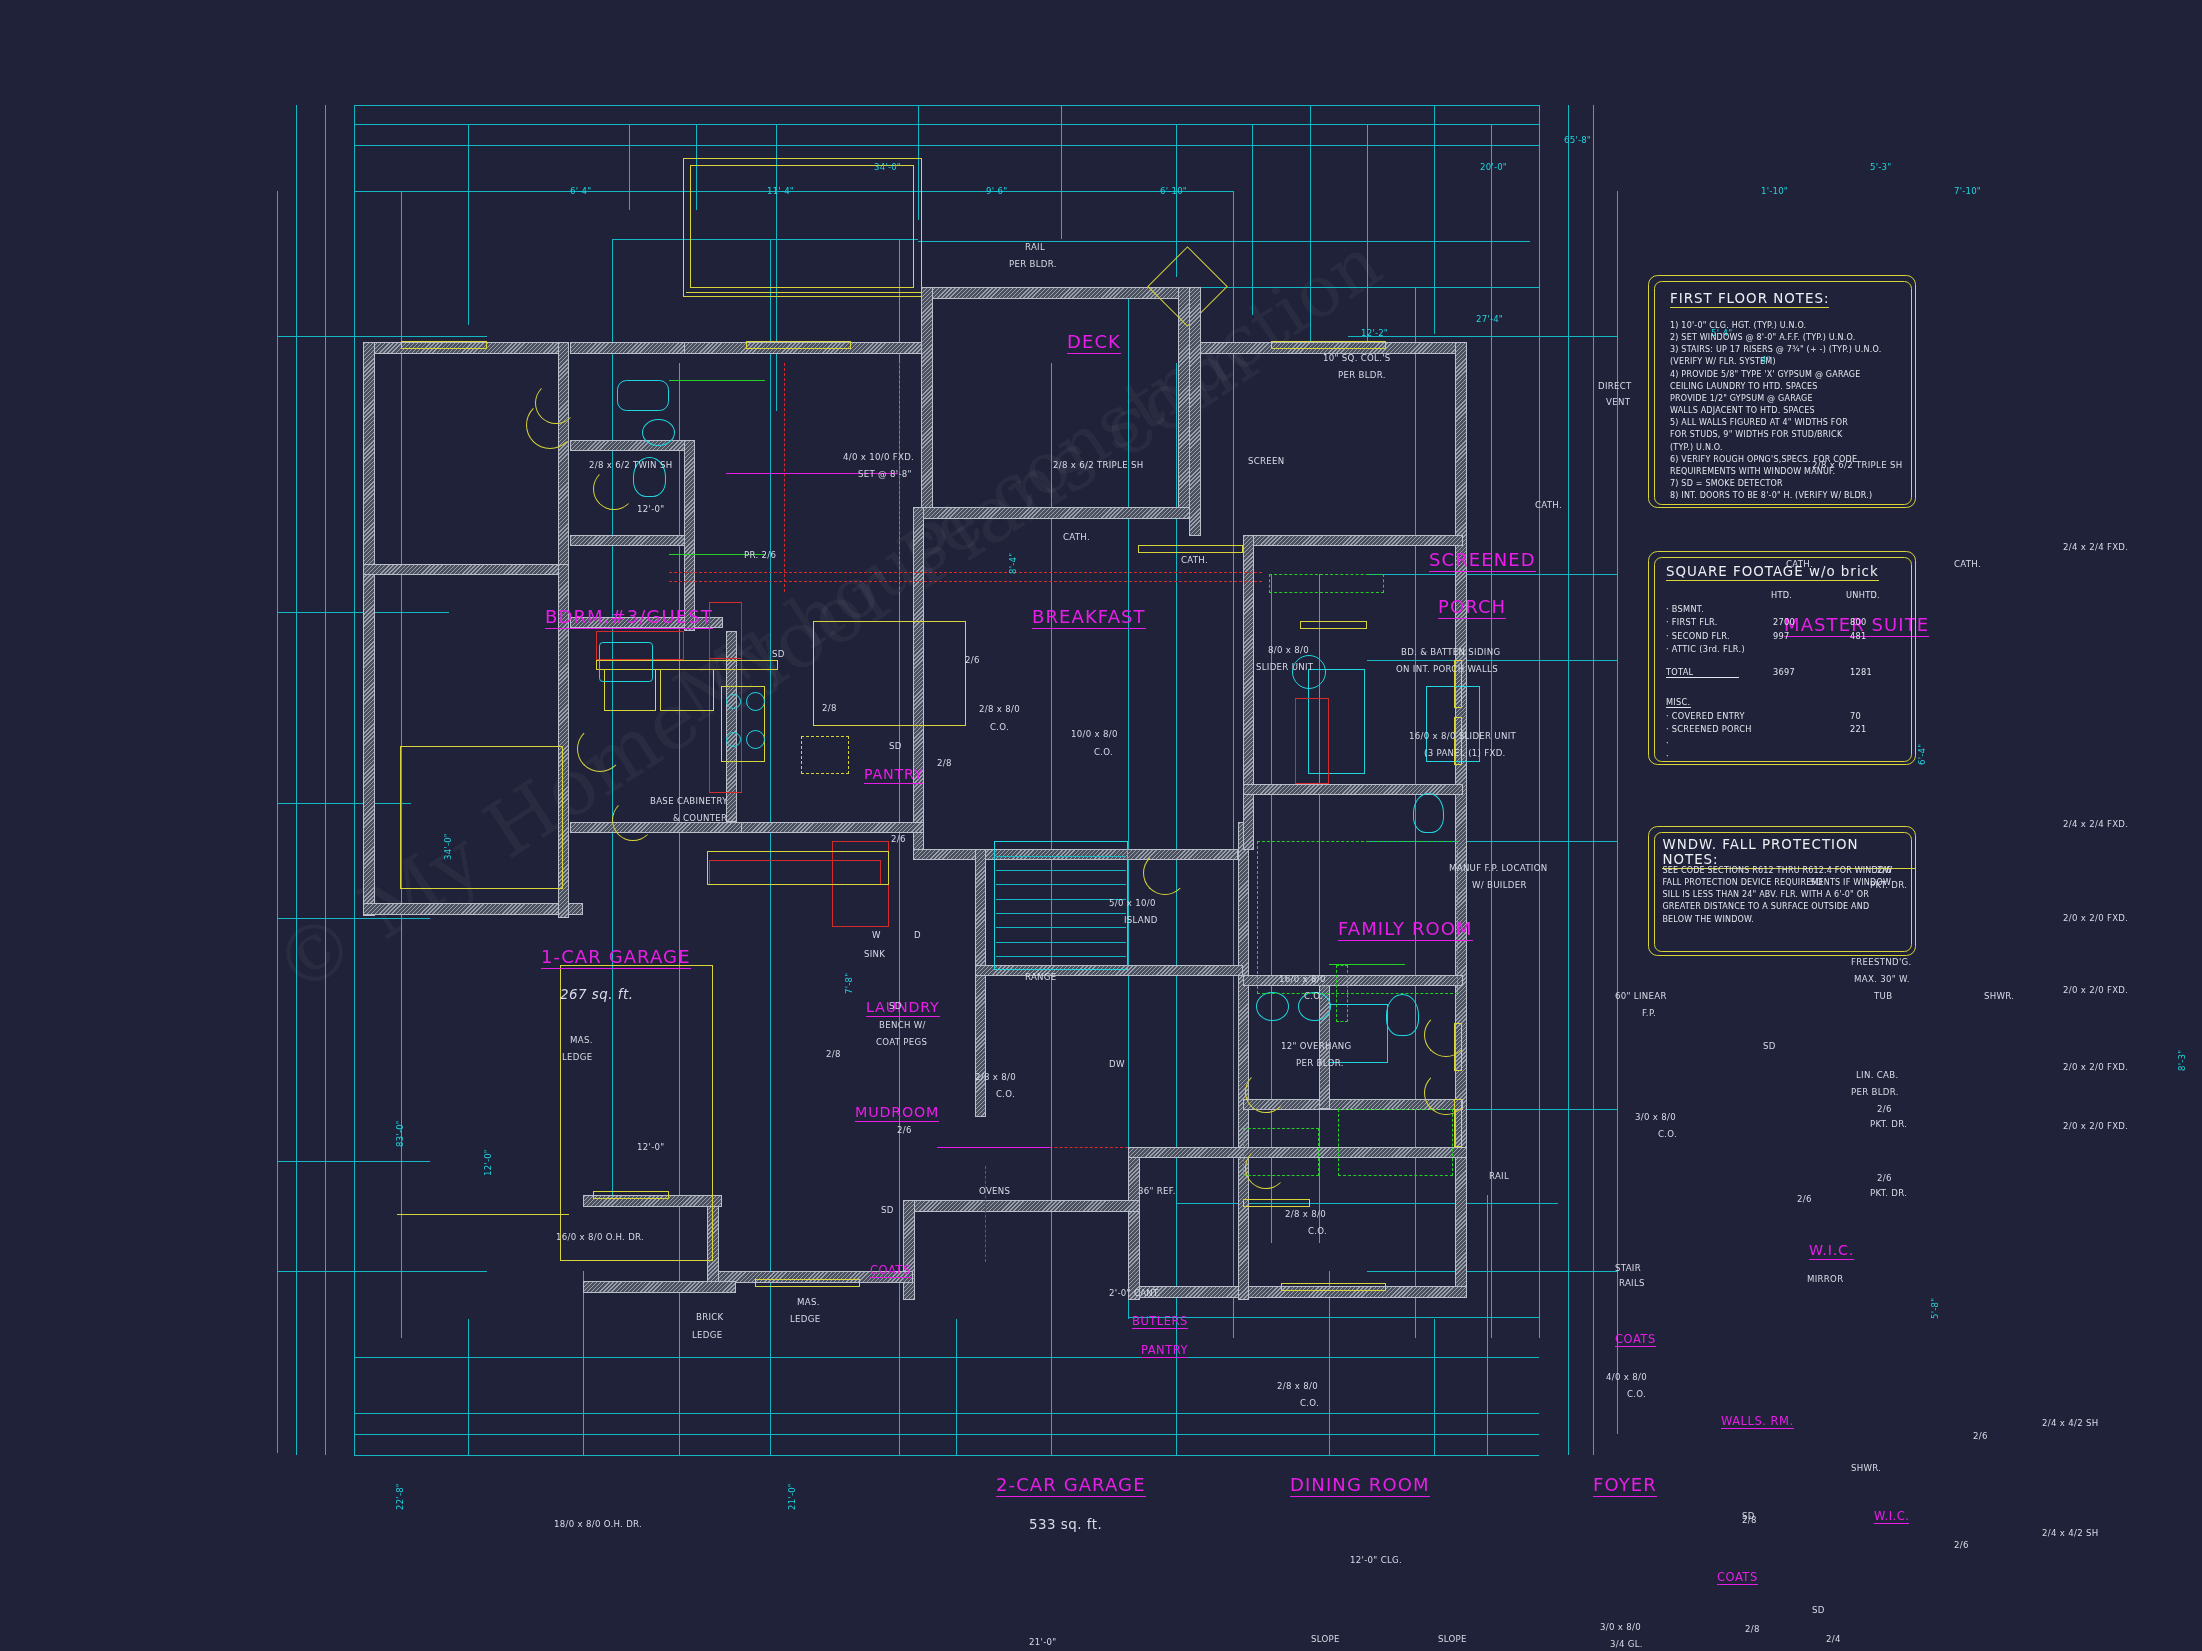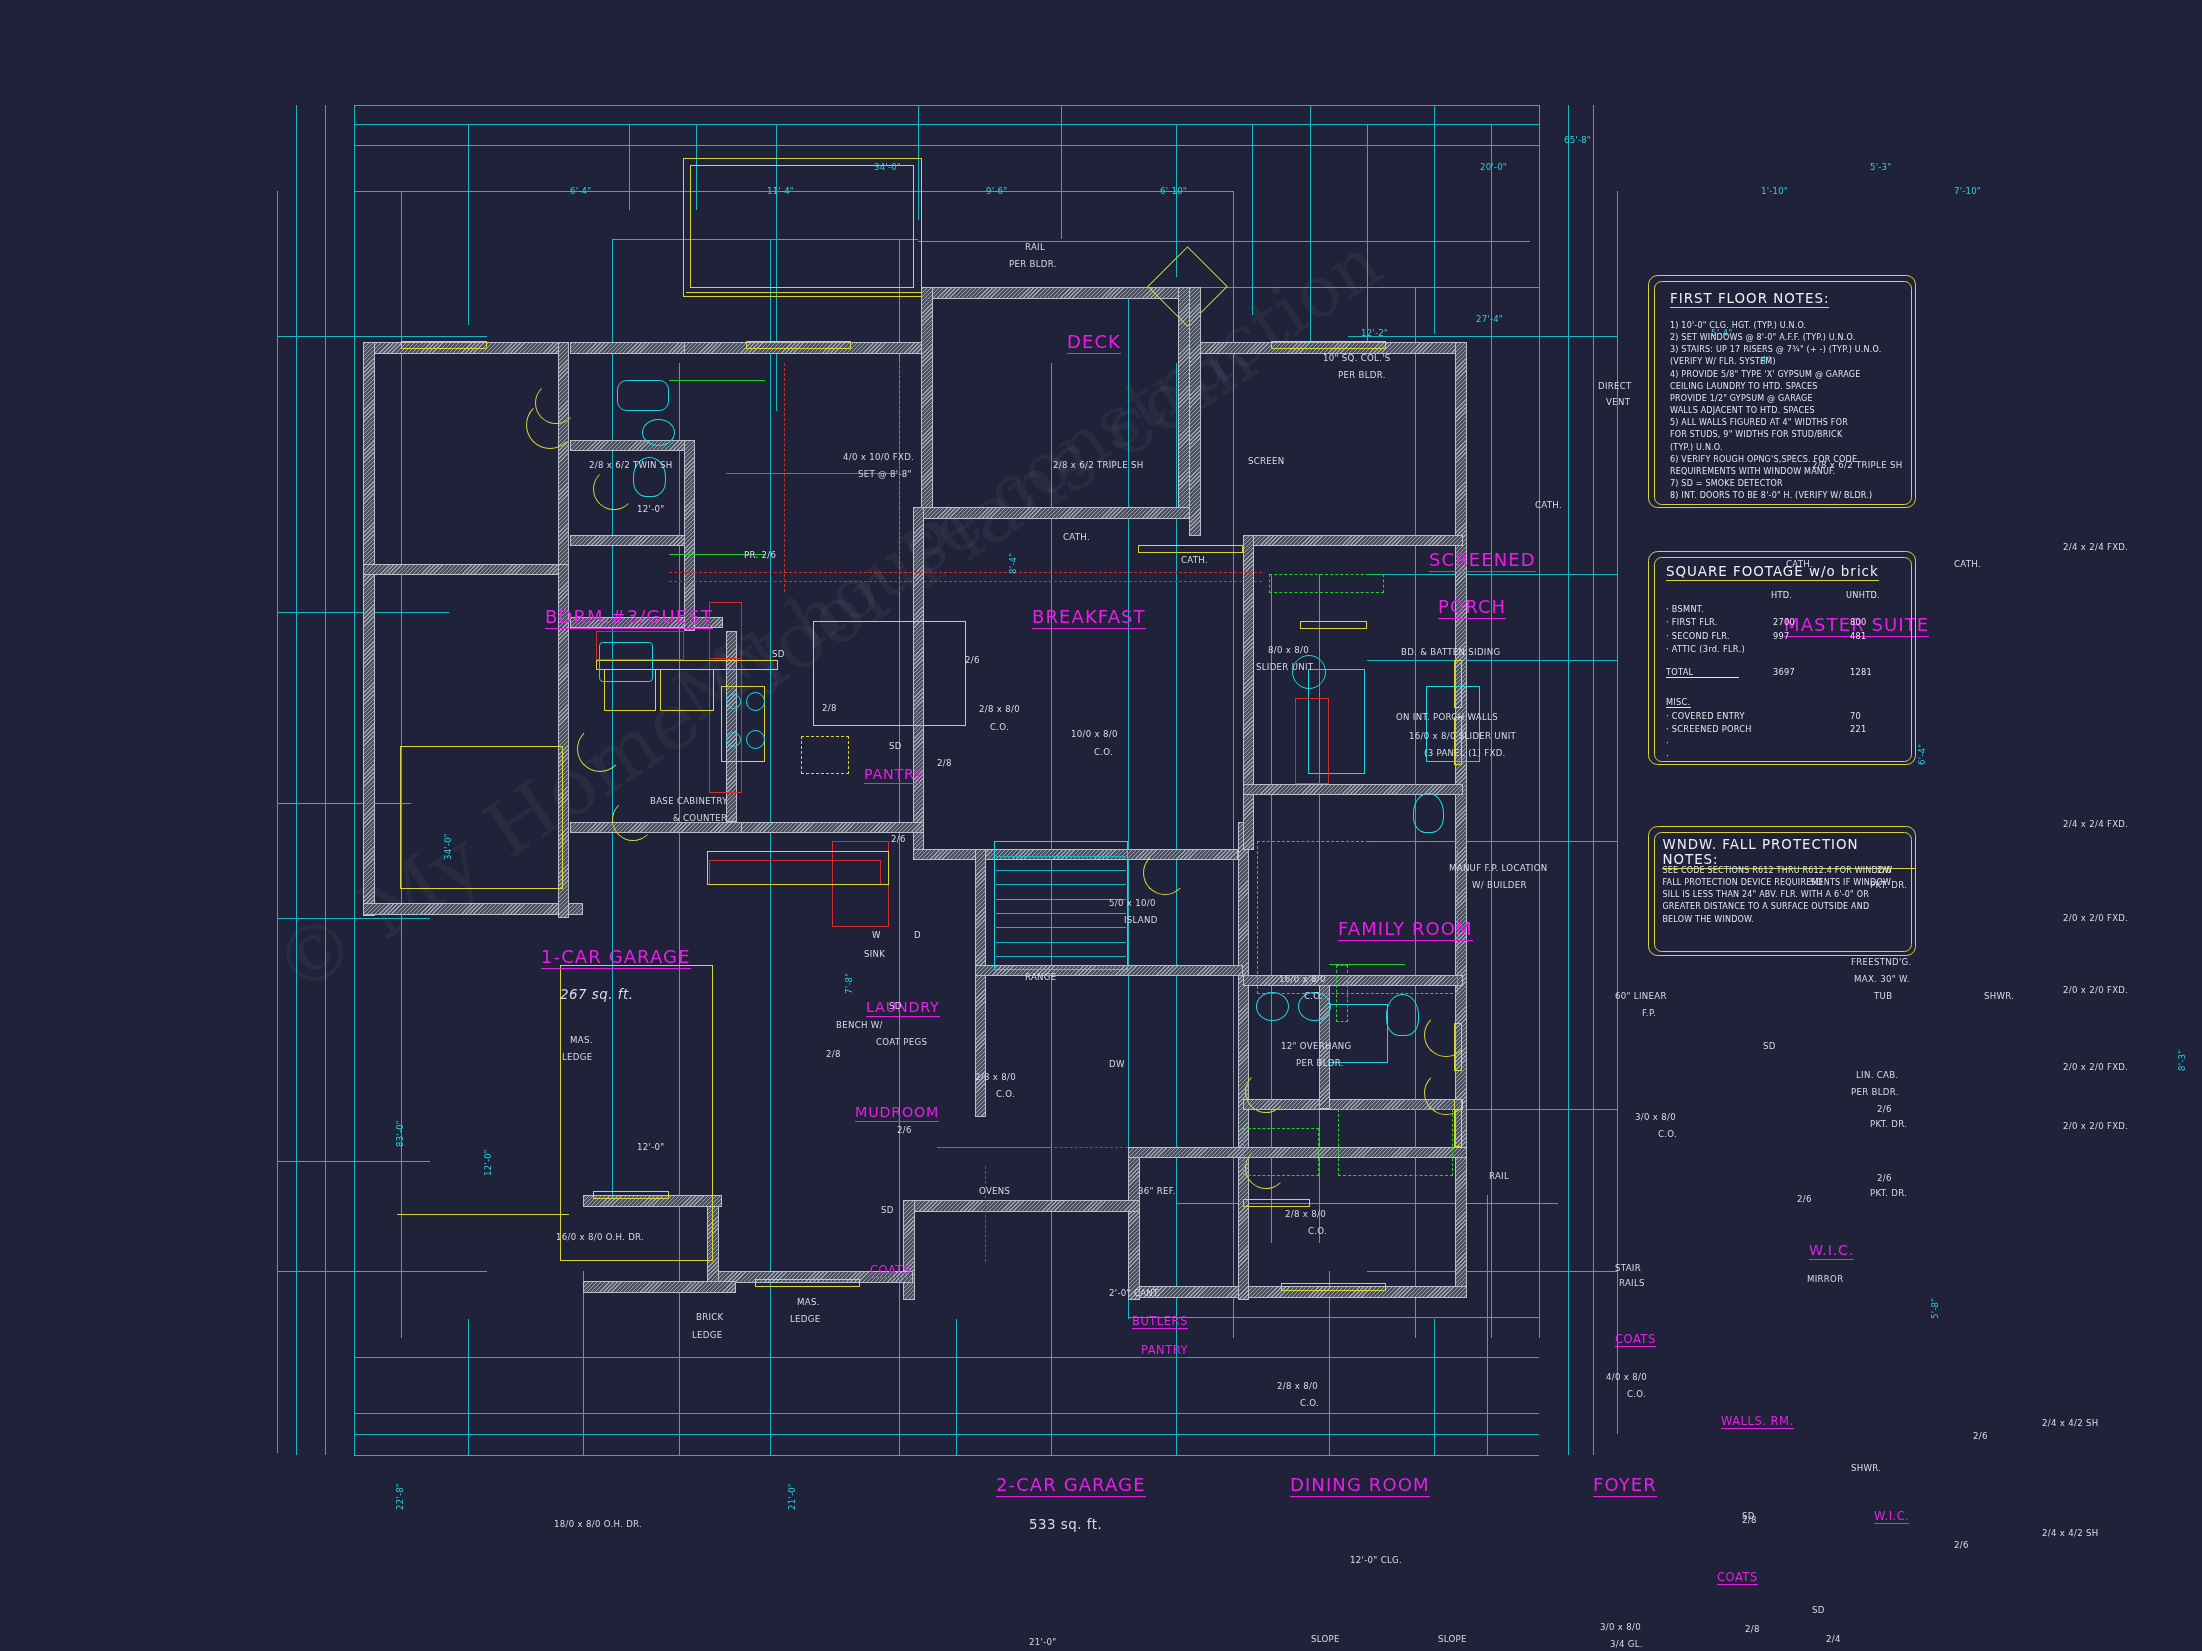--- a/index.html
+++ b/index.html
@@ -339,21 +339,21 @@
       <div class="t note" style="left: 1786px; top: 560px;">CATH.</div>
       <div class="t note" style="left: 1954px; top: 560px;">CATH.</div>
       <div class="t note" style="left: 843px; top: 453px;">4/0 x 10/0 FXD.</div>
       <div class="t note" style="left: 858px; top: 470px;">SET @ 8'-8"</div>
       <div class="t note" style="left: 589px; top: 461px;">2/8 x 6/2 TWIN SH</div>
       <div class="t note" style="left: 1053px; top: 461px;">2/8 x 6/2 TRIPLE SH</div>
       <div class="t note" style="left: 1812px; top: 461px;">2/8 x 6/2 TRIPLE SH</div>
       <div class="t note" style="left: 1268px; top: 646px;">8/0 x 8/0</div>
       <div class="t note" style="left: 1256px; top: 663px;">SLIDER UNIT</div>
       <div class="t note" style="left: 1401px; top: 648px;">BD. &amp; BATTEN SIDING</div>
-      <div class="t note" style="left: 1396px; top: 665px; margin-top: 48px;">ON INT. PORCH WALLS</div>
+      <div class="t note" style="left: 1396px; top: 665px;">ON INT. PORCH WALLS</div>
       <div class="t note" style="left: 1409px; top: 732px;">16/0 x 8/0 SLIDER UNIT</div>
       <div class="t note" style="left: 1424px; top: 749px;">(3 PANEL (1) FXD.</div>
       <div class="t note" style="left: 650px; top: 797px;">BASE CABINETRY</div>
       <div class="t note" style="left: 673px; top: 814px;">&amp; COUNTER</div>
       <div class="t note" style="left: 1071px; top: 730px;">10/0 x 8/0</div>
       <div class="t note" style="left: 1094px; top: 748px;">C.O.</div>
       <div class="t note" style="left: 979px; top: 705px;">2/8 x 8/0</div>
       <div class="t note" style="left: 990px; top: 723px;">C.O.</div>
       <div class="t note" style="left: 1109px; top: 899px;">5/0 x 10/0</div>
       <div class="t note" style="left: 1124px; top: 916px;">ISLAND</div>
@@ -361,21 +361,21 @@
       <div class="t note" style="left: 1304px; top: 992px;">C.O.</div>
       <div class="t note" style="left: 1449px; top: 864px;">MANUF F.P. LOCATION</div>
       <div class="t note" style="left: 1472px; top: 881px;">W/ BUILDER</div>
       <div class="t note" style="left: 1281px; top: 1042px;">12" OVERHANG</div>
       <div class="t note" style="left: 1296px; top: 1059px;">PER BLDR.</div>
       <div class="t note" style="left: 864px; top: 950px;">SINK</div>
       <div class="t note" style="left: 872px; top: 931px;">W</div>
       <div class="t note" style="left: 914px; top: 931px;">D</div>
       <div class="t note" style="left: 1025px; top: 973px;">RANGE</div>
       <div class="t note" style="left: 1109px; top: 1060px;">DW</div>
-      <div class="t note" style="left: 836px; top: 1021px;">BENCH W/</div>
+      <div class="t note" style="left: 879px; top: 1021px;">BENCH W/</div>
       <div class="t note" style="left: 876px; top: 1038px;">COAT PEGS</div>
       <div class="t note" style="left: 979px; top: 1187px;">OVENS</div>
       <div class="t note" style="left: 1138px; top: 1187px;">36" REF.</div>
       <div class="t note" style="left: 1109px; top: 1289px;">2'-0" CANT.</div>
       <div class="t note" style="left: 1489px; top: 1172px;">RAIL</div>
       <div class="t note" style="left: 1615px; top: 1264px;">STAIR</div>
       <div class="t note" style="left: 1619px; top: 1279px;">RAILS</div>
       <div class="t note" style="left: 1807px; top: 1275px;">MIRROR</div>
       <div class="t note" style="left: 1851px; top: 958px;">FREESTND'G.</div>
       <div class="t note" style="left: 1854px; top: 975px;">MAX. 30" W.</div>

